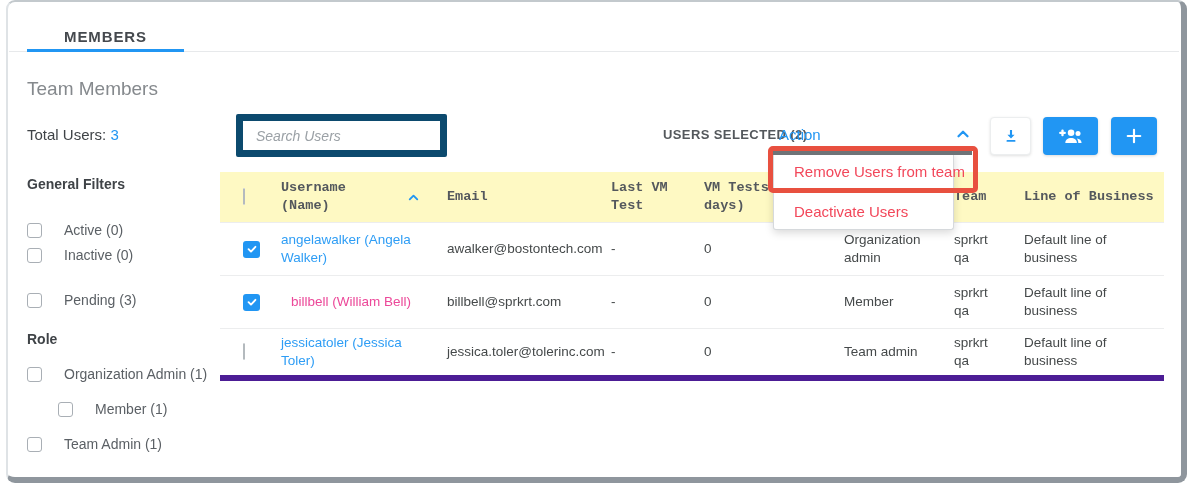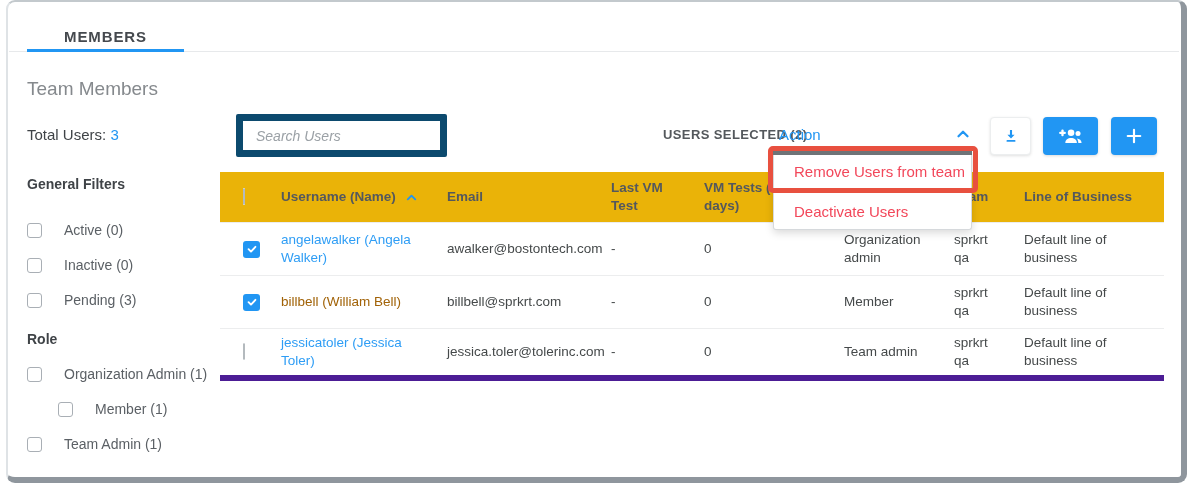--- a/index.html
+++ b/index.html
@@ -41,36 +41,36 @@
                 display:flex; align-items:center; justify-content:space-between; cursor:pointer; }
   .action-label { font-size:15px; }
   .icon-btn { position:absolute; top:117px; height:38px; border-radius:4px; z-index:2; cursor:pointer;
               display:flex; align-items:center; justify-content:center; border:none; }
   .btn-white { background:#fff; border:1px solid #eceeef; box-shadow:0 1px 3px rgba(0,0,0,.12); }
   .btn-blue  { box-shadow:0 1px 3px rgba(0,0,0,.15); }
 
   
   .table { position:absolute; left:220px; top:172px; width:944px; z-index:1; font-size:13.5px; }
   .tr { display:grid; grid-template-columns:45px 166px 164px 93px 140px 110px 70px 156px; align-items:center; }
-  .thead { height:50px; background:#eab308; color:#54585d; font-weight:bold; }
+  .thead { height:50px; background:#fef9c3; color:#54585d; font-weight:bold;font-family:Liberation Mono, monospace; }
   .row { height:53px; background:#fff; border-top:1px solid #ecedee; color:#45494a; }
   .row:first-of-type { border-top:none; }
   .table-bottom { border-bottom:6px solid #4c1d95; }
   .td, .th { padding:0 10px 0 16px; line-height:1.35; }
   .cb-cell { padding-left:23px; }
   .tcb { width:17px; height:17px; border:1.5px solid #b4babe; border-radius:3px; background:#fff; position:relative; cursor:pointer; }
   .tcb.checked { border:none; display:flex; align-items:center; justify-content:center; }
   .tcb svg { display:none; }
   .tcb.checked svg { display:block; }
   .user-link { cursor:pointer; }
   .th-user { display:flex; align-items:center; gap:8px; cursor:pointer; }
   .two-line span { display:block; }
 
   
-  .menu { position:absolute; left:773px; top:152px; width:199px; height:78px; z-index:20;
+  .menu { position:absolute; left:773px; top:152px; width:181px; height:78px; z-index:20;
           background:#fff; border:1px solid #d6d9dc; border-top:none; border-radius:0 0 3px 3px;
           box-shadow:0 3px 8px rgba(0,0,0,.15); }
   .menu-top-shadow { position:absolute; left:773px; top:151px; width:199px; height:4px; background:#6e7377; z-index:22; }
   .menu-item { position:absolute; left:20px; font-size:15px; cursor:pointer; white-space:nowrap; }
   .menu-item-1 { top:11px; }
   .menu-item-2 { top:51px; }
   .annotation { position:absolute; left:768px; top:146px; width:210px; height:47px; z-index:23;
                 border:5px solid #e8503f; border-radius:5px; background:transparent; pointer-events:none; }
 </style>
 </head>
@@ -89,21 +89,21 @@
     <span>Total Users:</span>
     <span class="count" style="color:#2196f3;">3</span>
   </div>
 
   <div class="filter-heading" style="left:27px; top:176px;">General Filters</div>
 
   <div class="filter-item" style="left:27px; top:222px;">
     <span class="cb"></span>
     <span>Active (0)</span>
   </div>
-  <div class="filter-item" style="left:27px; top:257px;">
+  <div class="filter-item" style="left:27px; top:247px;">
     <span class="cb"></span>
     <span>Inactive (0)</span>
   </div>
   <div class="filter-item" style="left:27px; top:292px;">
     <span class="cb"></span>
     <span>Pending (3)</span>
   </div>
 
   <div class="filter-heading" style="left:27px; top:331px;">Role</div>
 
@@ -207,21 +207,21 @@
     </div>
 
     <div class="tr row">
       <div class="td cb-cell">
         <span class="tcb checked" style="background:#2196f3;">
           <svg width="12" height="12" viewBox="0 0 14 14" fill="none">
               <path d="M3 7.2l2.8 2.8L11 4.5" stroke="#fff" stroke-width="2.2" stroke-linecap="round" stroke-linejoin="round"></path>
             </svg>
         </span>
       </div>
-      <div class="td user-link" style="color:#a16207;">billbell (William Bell)</div>
+      <div class="td user-link" style="color:#ec4899;text-align:center;">billbell (William Bell)</div>
       <div class="td">billbell@sprkrt.com</div>
       <div class="td">-</div>
       <div class="td">0</div>
       <div class="td">Member</div>
       <div class="td">sprkrt qa</div>
       <div class="td">Default line of business</div>
     </div>
 
     <div class="tr row table-bottom">
       <div class="td cb-cell">

